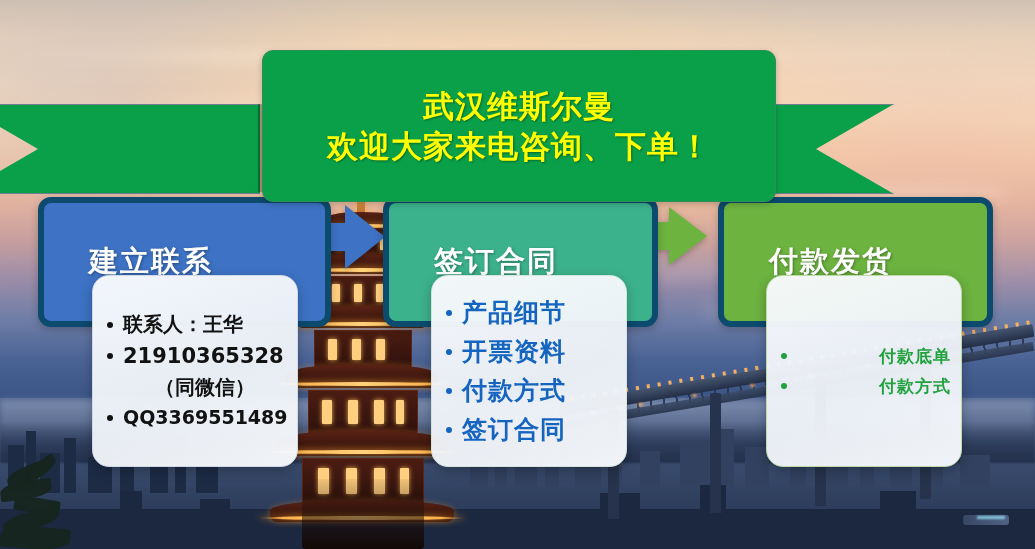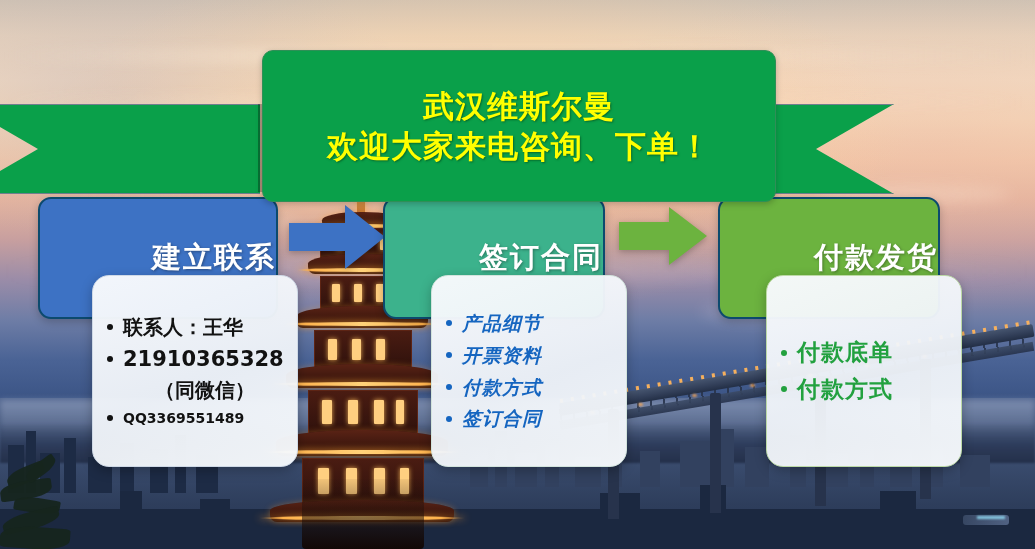--- a/index.html
+++ b/index.html
@@ -165,24 +165,25 @@
     text-shadow:1px 1px 2px rgba(0,60,20,.55);
     font-family:"DejaVu Sans","Liberation Sans",sans-serif;
   }
   .banner-text .l1{display:block;}
   .banner-text .l2{display:block;}
 
   
   .card{position:absolute;}
   .card-head{
     position:absolute;left:0;top:0;border-radius:13px;
-    border:2px solid #0c4a6e;
-    display:flex;align-items:center;justify-content:flex-end;
+    border:6px solid #0c4a6e;
+    display:flex;align-items:center;justify-content:flex-start;
     box-shadow:0 3px 8px rgba(0,0,0,.22);
     z-index:2;
+    padding-left:45px;
   }
   .card-head span{
     color:#fff;font-weight:bold;font-size:29px;letter-spacing:2px;
     text-shadow:1px 1px 3px rgba(0,0,0,.35);
     font-family:"DejaVu Sans","Liberation Sans",sans-serif;
   }
   .card-panel{
     position:absolute;border-radius:17px;
     background:linear-gradient(160deg,rgba(248,250,253,.97) 0%,rgba(240,244,249,.95) 55%,rgba(246,249,252,.97) 100%);
     box-shadow:0 4px 12px rgba(0,0,0,.26);
@@ -204,36 +205,36 @@
 
   
   #card1{left:38px;top:197px;width:236px;height:270px;}
   #card1 .card-head{width:236px;height:118px;background:#3d72c4;}
   #card1 .card-panel{left:54px;top:78px;width:206px;height:192px;
     border:1px solid #cfd9e6;}
   #card1 .bullets{color:#121212;font-size:20px;}
   #card1 .bullets li{margin:8px 0;line-height:1.15;}
   #card1 .phone{font-size:21px;}
   #card1 .wechat{text-align:center;padding-left:20px;margin-top:-1px;font-size:20px;}
-  #card1 .qq{font-size:14px;}
+  #card1 .qq{font-size:19px;text-align:center;}
 
   
   #card2{left:383px;top:197px;width:218px;height:270px;}
   #card2 .card-head{width:218px;height:118px;background:#3cb28c;}
   #card2 .card-panel{left:48px;top:78px;width:196px;height:192px;
     border:1px solid #d3e4dd;}
-  #card2 .bullets{color:#1565c0;font-size:19px;font-style:italic;}
+  #card2 .bullets{color:#1565c0;font-size:25px;}
   #card2 .bullets li{margin:9px 0;line-height:1.2;letter-spacing:1px;}
 
   
   #card3{left:718px;top:197px;width:218px;height:270px;text-decoration:underline;}
   #card3 .card-head{width:218px;height:118px;background:#6cb33f;}
   #card3 .card-panel{left:48px;top:78px;width:196px;height:192px;
     border:1px solid #bcd9a6;}
-  #card3 .bullets{color:#22a13f;font-size:23px;}
+  #card3 .bullets{color:#22a13f;font-size:17px;text-align:right;}
   #card3 .bullets li{margin:9px 0;line-height:1.2;letter-spacing:1px;}
 
   
   .arrow{position:absolute;z-index:2;}
   #arrow1{left:289px;top:203px;width:96px;height:68px;}
   #arrow2{left:619px;top:205px;width:88px;height:62px;}
   .arrow svg{display:block;width:100%;height:100%;
     filter:drop-shadow(0 2px 3px rgba(0,0,0,.25));}
 </style>
 </head>

